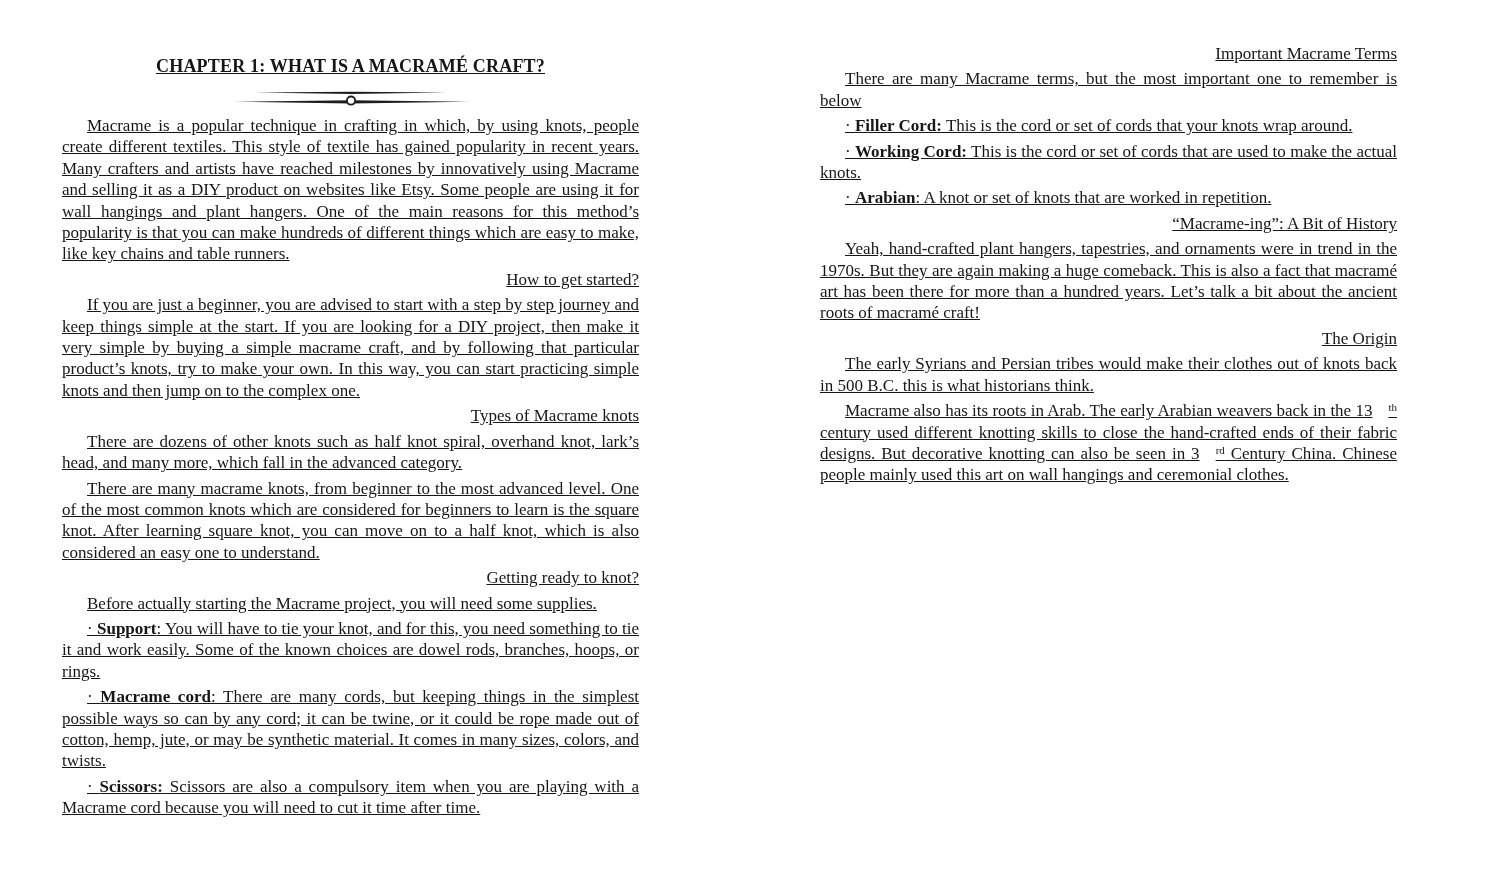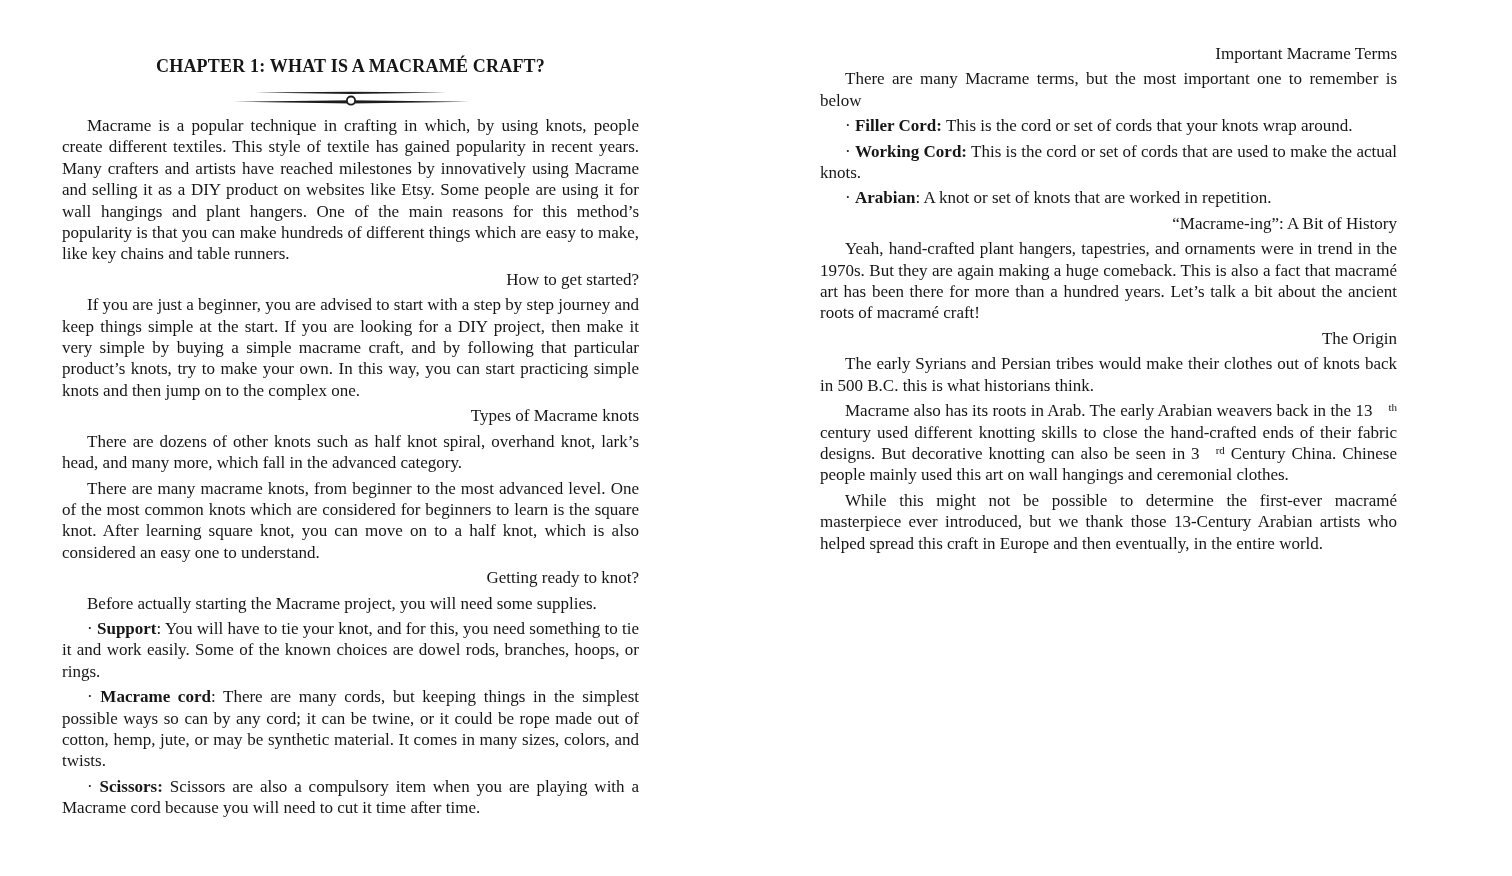--- a/index.html
+++ b/index.html
@@ -5,21 +5,21 @@
   * { margin: 0; padding: 0; box-sizing: border-box; }
   html, body {
     width: 1512px; height: 876px;
     background: #ffffff;
     overflow: hidden;
   }
   body {
     font-family: "Liberation Serif", "DejaVu Serif", serif;
     color: #161616;
   }
-  .spread { display: flex; width: 1512px; height: 876px; }
+  .spread { display: flex; width: 1512px; height: 876px; text-decoration: underline; }
   .page { width: 756px; height: 876px; padding-top: 43px; }
   .page-left  { padding-left: 62px; padding-right: 117px; }
   .page-right { padding-left: 64px; padding-right: 115px; }
 
   .chapter-title {
     font-size: 18px;
     font-weight: bold;
     text-align: center;
     letter-spacing: 0.2px;
     margin-top: 12px;
@@ -76,17 +76,16 @@
         <p class="heading">Important Macrame Terms</p>
         <p class="para">There are many Macrame terms, but the most important one to remember is below</p>
         <p class="para">· <b>Filler Cord:</b> This is the cord or set of cords that your knots wrap around.</p>
         <p class="para">· <b>Working Cord:</b> This is the cord or set of cords that are used to make the actual knots.</p>
         <p class="para">· <b>Arabian</b>: A knot or set of knots that are worked in repetition.</p>
         <p class="heading">“Macrame-ing”: A Bit of History</p>
         <p class="para">Yeah, hand-crafted plant hangers, tapestries, and ornaments were in trend in the 1970s. But they are again making a huge comeback. This is also a fact that macramé art has been there for more than a hundred years. Let’s talk a bit about the ancient roots of macramé craft!</p>
         <p class="heading">The Origin</p>
         <p class="para">The early Syrians and Persian tribes would make their clothes out of knots back in 500 B.C. this is what historians think.</p>
         <p class="para">Macrame also has its roots in Arab. The early Arabian weavers back in the 13<sup>th</sup> century used different knotting skills to close the hand-crafted ends of their fabric designs. But decorative knotting can also be seen in 3<sup>rd</sup> Century China. Chinese people mainly used this art on wall hangings and ceremonial clothes.</p>
-        <p class="para">While this might not be possible to determine the first-ever macramé masterpiece ever introduced, but we thank those 13-Century Arabian artists who helped spread this craft in Europe and then eventually, in the entire world.</p>
       </div>
   </section>
 
 </div>
 
 </body></html>

